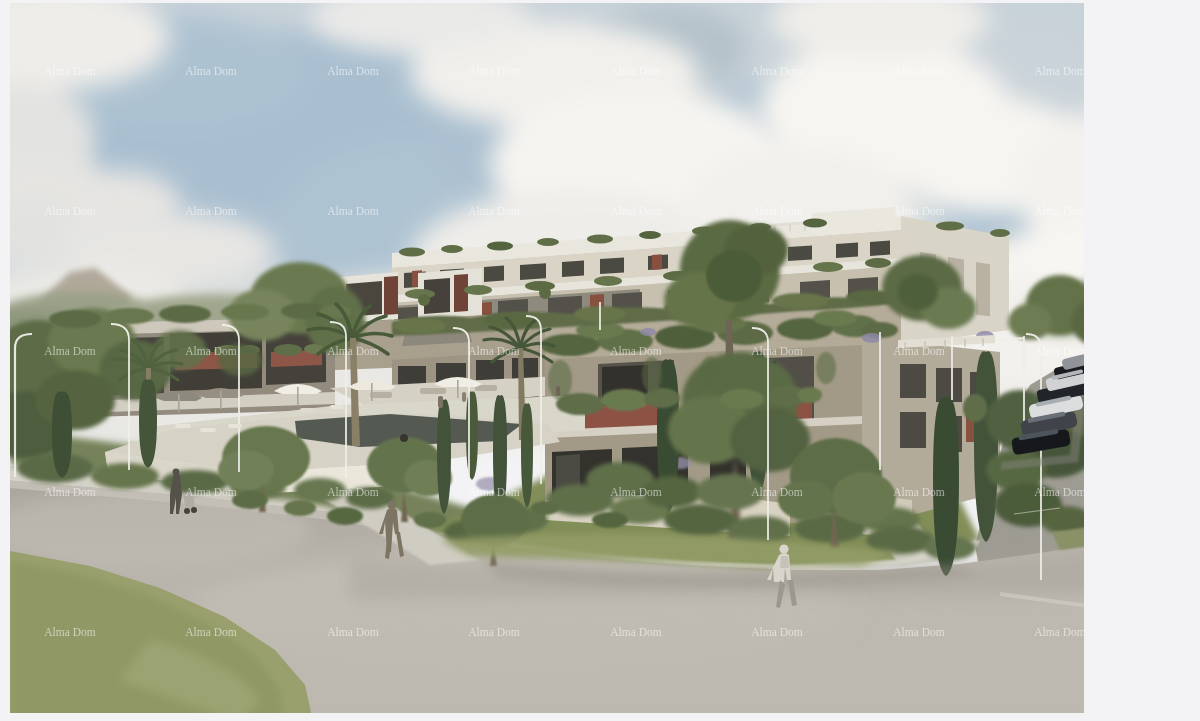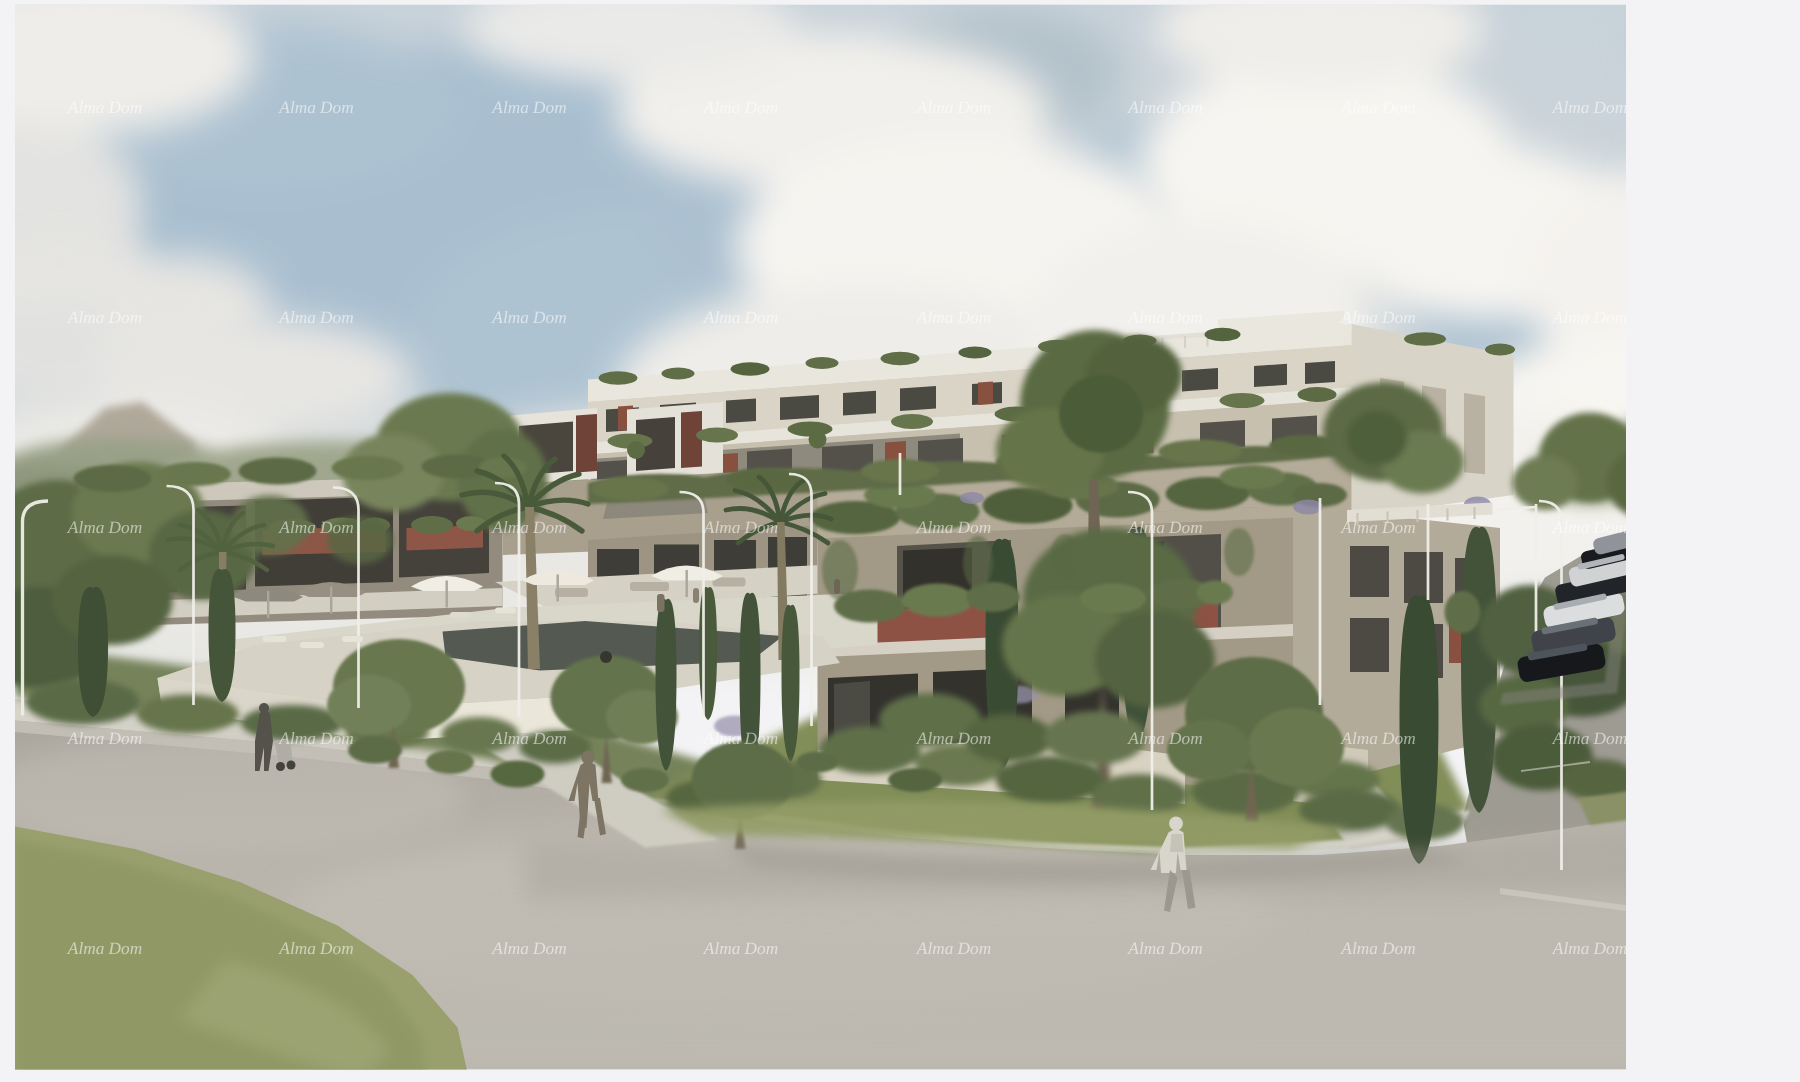--- a/index.html
+++ b/index.html
@@ -1,16 +1,16 @@
 <!DOCTYPE html>
 <html><head>
 <meta charset="utf-8">
 <style>
   html,body{margin:0;padding:0;background:#f3f3f5;}
-  .wrap{width:1084px;height:721px;position:relative;overflow:hidden;font-family:"Liberation Serif",serif;font-style:italic;}
+  .wrap{width:1084px;height:721px;position:relative;overflow:hidden;font-family:"Liberation Serif",serif;}
 </style>
 </head>
 <body>
 <div class="wrap">
 <svg width="1200" height="721" viewBox="0 0 1200 721" xmlns="http://www.w3.org/2000/svg">
 <defs>
   <linearGradient id="sky" x1="0" y1="0" x2="0" y2="1">
     <stop offset="0" stop-color="#c8d2d9"></stop>
     <stop offset="0.55" stop-color="#d0d7da"></stop>
     <stop offset="1" stop-color="#e3e4e1"></stop>

